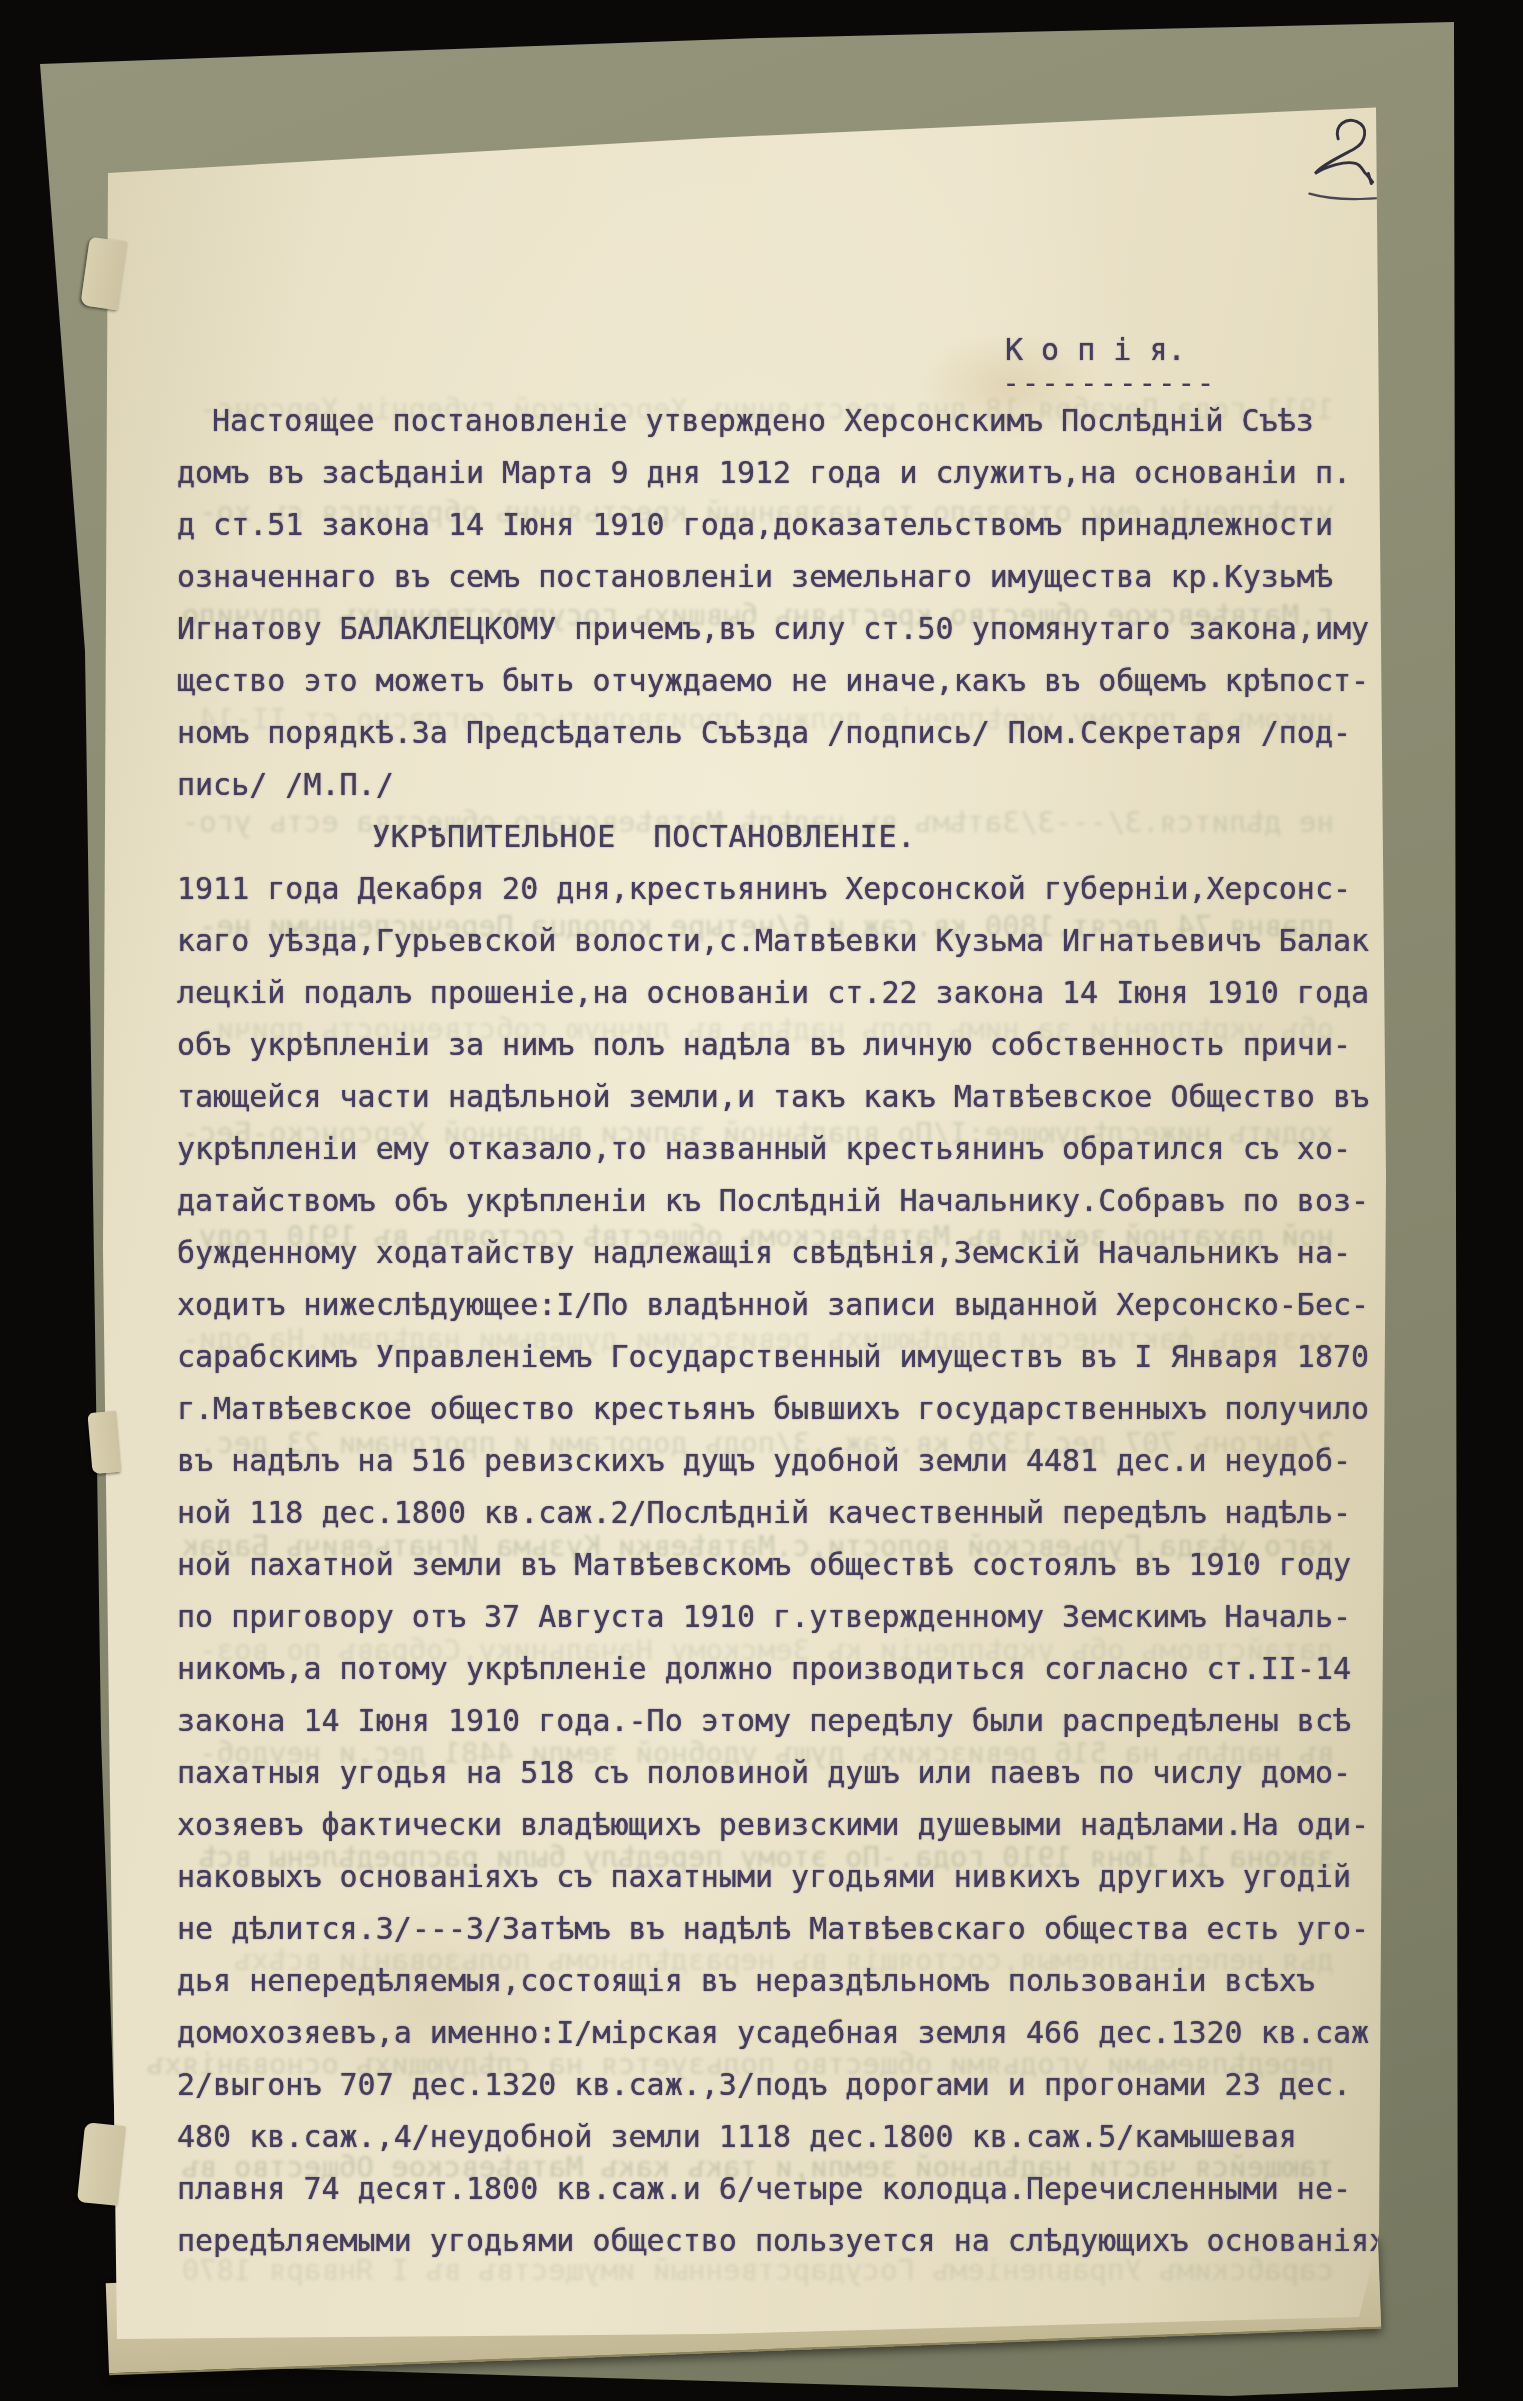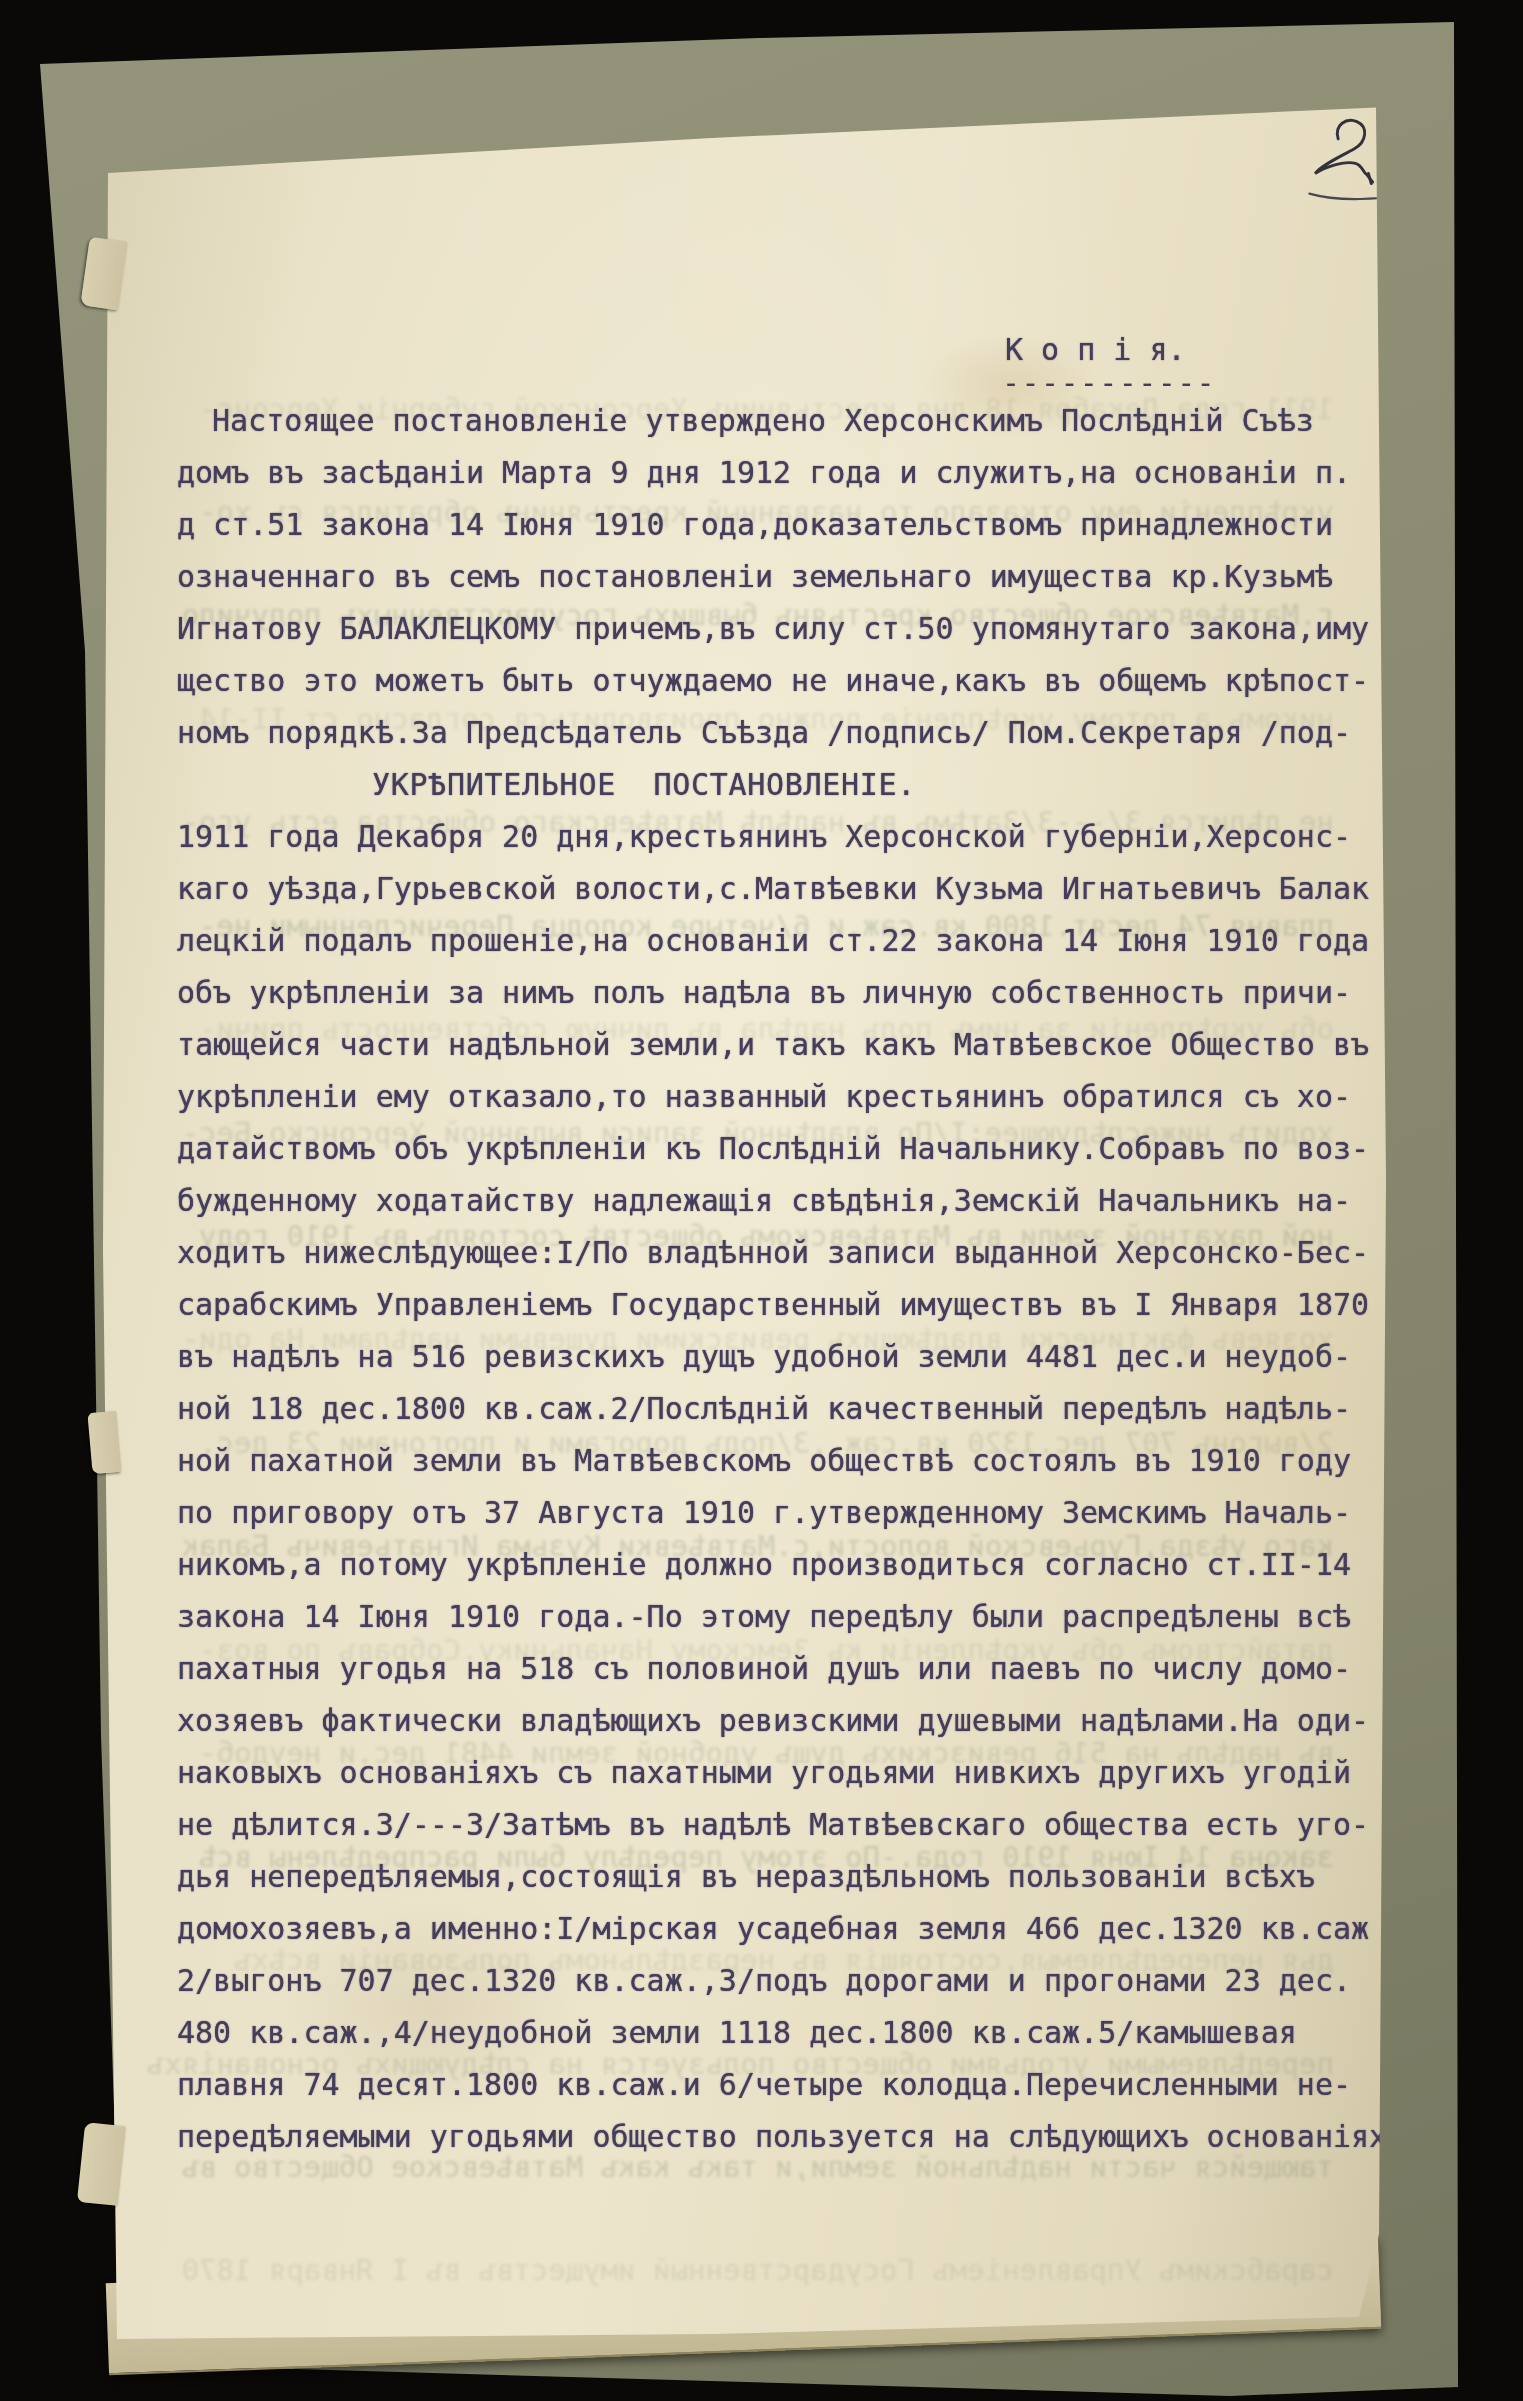--- a/index.html
+++ b/index.html
@@ -111,31 +111,33 @@
     <div class="line copy-row">К о п і я.</div>
     <div class="copy-underline-row">-----------</div>
     <div id="rows">
         <div class="line indent">Настоящее постановленіе утверждено Херсонскимъ Послѣдній Съѣз</div>
         <div class="line">домъ въ засѣданіи Марта 9 дня 1912 года и служитъ,на основаніи п.</div>
         <div class="line">д ст.51 закона 14 Іюня 1910 года,доказательствомъ принадлежности</div>
         <div class="line">означеннаго въ семъ постановленіи земельнаго имущества кр.Кузьмѣ</div>
         <div class="line">Игнатову БАЛАКЛЕЦКОМУ причемъ,въ силу ст.50 упомянутаго закона,иму</div>
         <div class="line">щество это можетъ быть отчуждаемо не иначе,какъ въ общемъ крѣпост-</div>
         <div class="line">номъ порядкѣ.За Предсѣдатель Съѣзда /подпись/ Пом.Секретаря /под-</div>
+        <div class="line">пись/ /М.П./</div>
         <div class="line heading">УКРѢПИТЕЛЬНОЕ  ПОСТАНОВЛЕНІЕ.</div>
         <div class="line">1911 года Декабря 20 дня,крестьянинъ Херсонской губерніи,Херсонс-</div>
         <div class="line">каго уѣзда,Гурьевской волости,с.Матвѣевки Кузьма Игнатьевичъ Балак</div>
         <div class="line">лецкій подалъ прошеніе,на основаніи ст.22 закона 14 Іюня 1910 года</div>
         <div class="line">объ укрѣпленіи за нимъ полъ надѣла въ личную собственность причи-</div>
         <div class="line">тающейся части надѣльной земли,и такъ какъ Матвѣевское Общество въ</div>
         <div class="line">укрѣпленіи ему отказало,то названный крестьянинъ обратился съ хо-</div>
         <div class="line">датайствомъ объ укрѣпленіи къ Послѣдній Начальнику.Собравъ по воз-</div>
         <div class="line">бужденному ходатайству надлежащія свѣдѣнія,Земскій Начальникъ на-</div>
         <div class="line">ходитъ нижеслѣдующее:I/По владѣнной записи выданной Херсонско-Бес-</div>
         <div class="line">сарабскимъ Управленіемъ Государственный имуществъ въ I Января 1870</div>
+        <div class="line">г.Матвѣевское общество крестьянъ бывшихъ государственныхъ получило</div>
         <div class="line">въ надѣлъ на 516 ревизскихъ дущъ удобной земли 4481 дес.и неудоб-</div>
         <div class="line">ной 118 дес.1800 кв.саж.2/Послѣдній качественный передѣлъ надѣль-</div>
         <div class="line">ной пахатной земли въ Матвѣевскомъ обществѣ состоялъ въ 1910 году</div>
         <div class="line">по приговору отъ 37 Августа 1910 г.утвержденному Земскимъ Началь-</div>
         <div class="line">никомъ,а потому укрѣпленіе должно производиться согласно ст.II-14</div>
         <div class="line">закона 14 Іюня 1910 года.-По этому передѣлу были распредѣлены всѣ</div>
         <div class="line">пахатныя угодья на 518 съ половиной душъ или паевъ по числу домо-</div>
         <div class="line">хозяевъ фактически владѣющихъ ревизскими душевыми надѣлами.На оди-</div>
         <div class="line">наковыхъ основаніяхъ съ пахатными угодьями нивкихъ другихъ угодій</div>
         <div class="line">не дѣлится.3/---3/Затѣмъ въ надѣлѣ Матвѣевскаго общества есть уго-</div>

